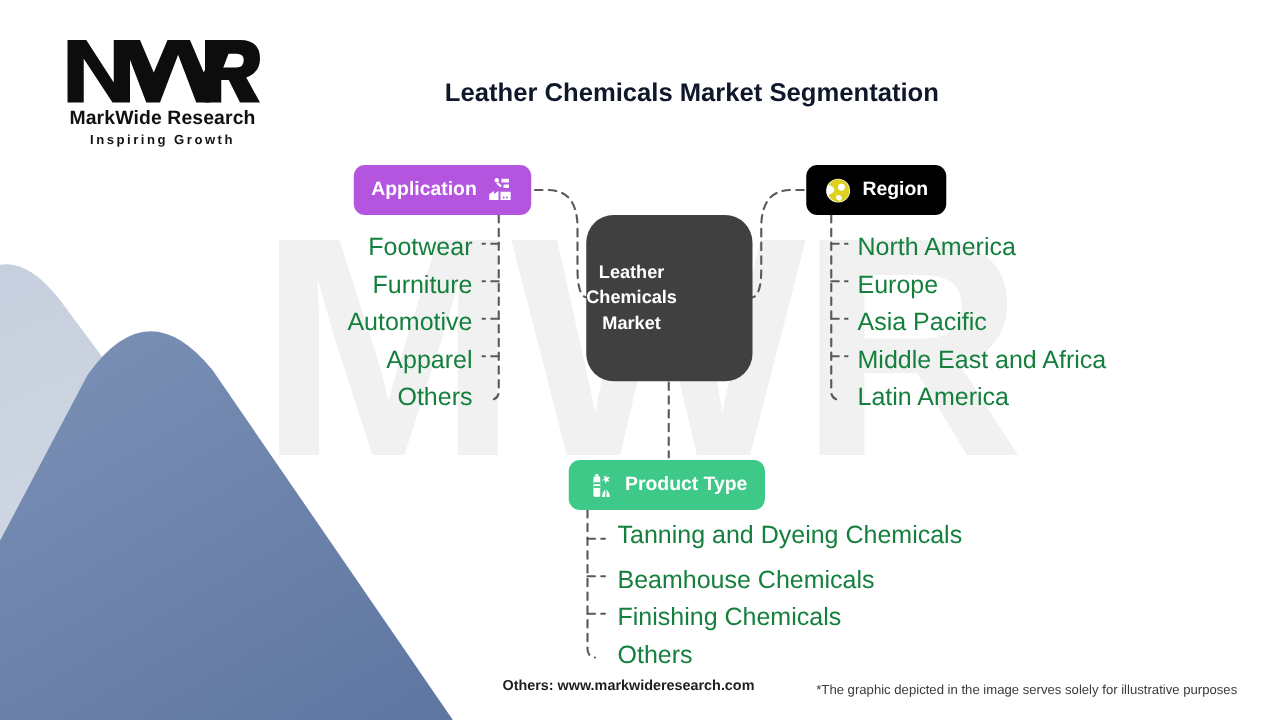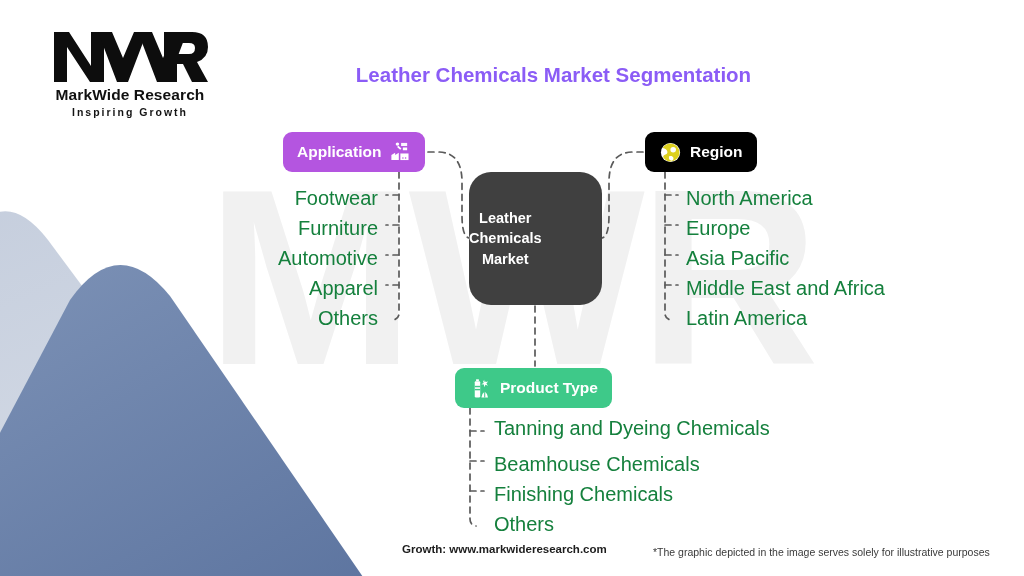--- a/index.html
+++ b/index.html
@@ -63,21 +63,21 @@
   .title {
     position: absolute;
     left: 0;
     top: 63px;
     width: 1024px;
     padding-left: 83px;
     box-sizing: border-box;
     text-align: center;
     font-size: 20.5px;
     font-weight: bold;
-    color: #8b5cf6;
+    color: #0f172a;
   }
 
   
   .diagram {
     position: absolute;
     left: 0; top: 0;
     width: 1024px; height: 576px;
   }
   .connectors {
     position: absolute;
@@ -300,16 +300,16 @@
     <div class="leaf" style="left:686px; top:247px;">Asia Pacific</div>
     <div class="leaf" style="left:686px; top:277px;">Middle East and Africa</div>
     <div class="leaf" style="left:686px; top:307px;">Latin America</div>
 
     <div class="leaf" style="left:494px; top:417px;">Tanning and Dyeing Chemicals</div>
     <div class="leaf" style="left:494px; top:453px;">Beamhouse Chemicals</div>
     <div class="leaf" style="left:494px; top:483px;">Finishing Chemicals</div>
     <div class="leaf" style="left:494px; top:513px;">Others</div>
   </div>
 
-  <div class="source">Growth: www.markwideresearch.com</div>
+  <div class="source">Others: www.markwideresearch.com</div>
   <div class="disclaimer">*The graphic depicted in the image serves solely for illustrative purposes</div>
 
 </div>
 
 </body></html>

